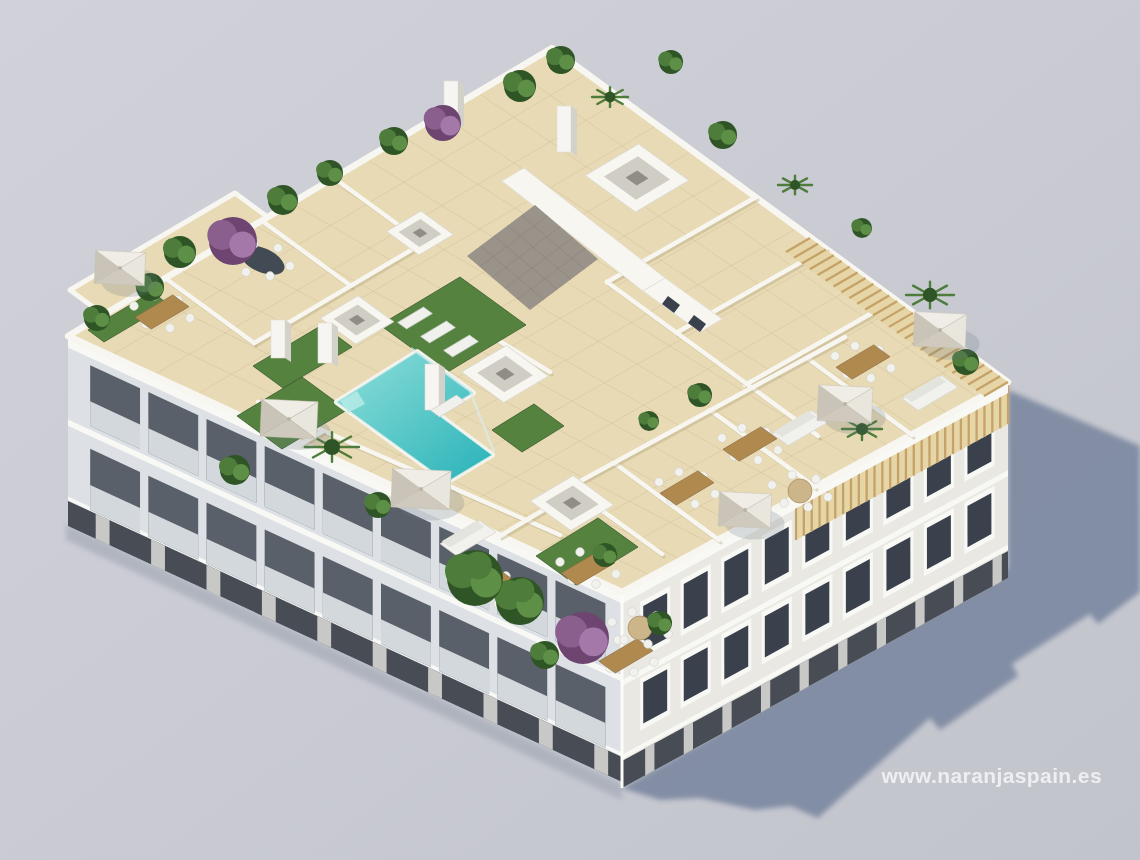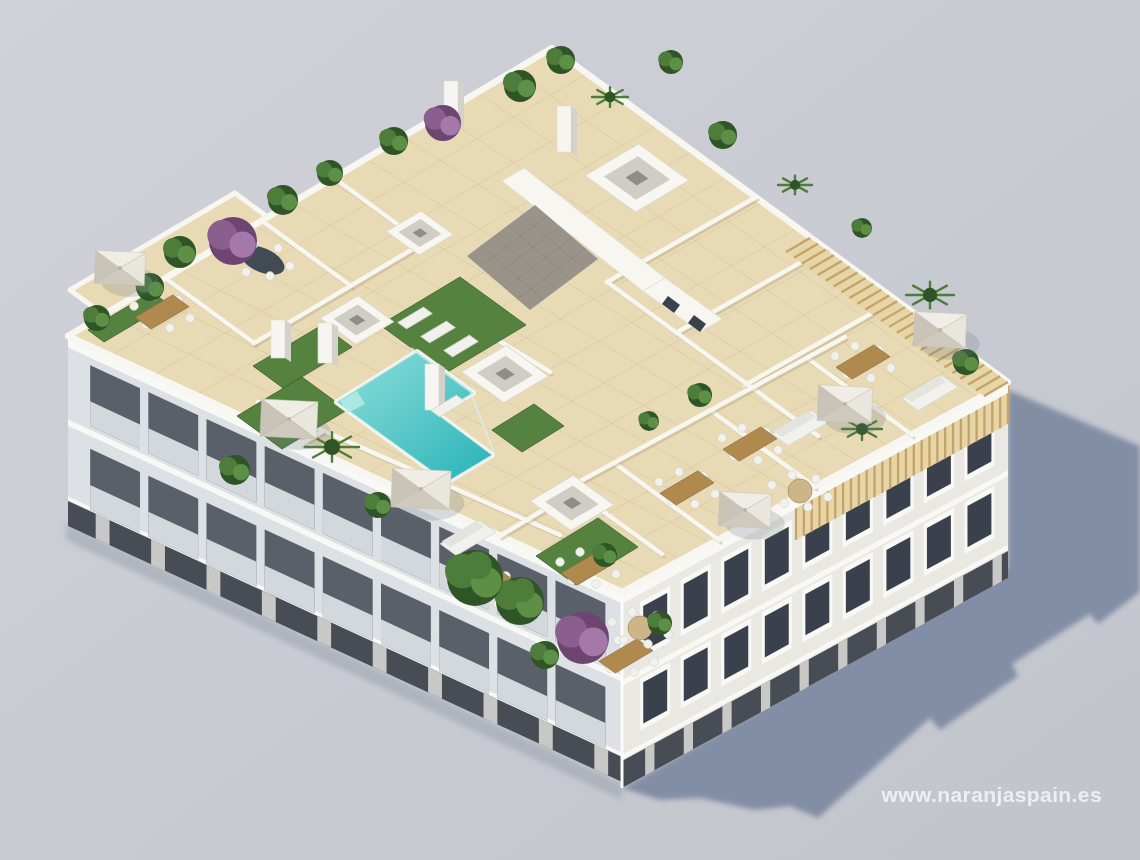--- a/index.html
+++ b/index.html
@@ -10,21 +10,21 @@
   .tr{fill:var(--trim)} .gl{fill:var(--glass)} .bd{fill:var(--base_dark)}
   .rf{fill:var(--roof_tile)}
   .parapet{fill:none;stroke:var(--parapet);stroke-width:6.5;stroke-linejoin:round}
   .parapet2{fill:none;stroke:var(--parapet);stroke-width:5;stroke-linejoin:round}
   .gr{fill:var(--grass);stroke:var(--grass_dark);stroke-width:.8}
   .pb{fill:var(--pergola_base)}
   .sr{fill:var(--stair_roof)}
   .shadow{fill:var(--shadow);opacity:.93}
   .contact{fill:var(--ground_contact);opacity:.55}
   .white{fill:var(--parapet);stroke:#e2e0d8;stroke-width:.8}
-  #watermark{position:absolute;top:783px;right:38px;font-size:21px;font-weight:700;
+  #watermark{position:absolute;top:764px;right:38px;font-size:21px;font-weight:700;
              letter-spacing:.4px;color:rgba(250,250,252,.78)}
 </style>
 </head>
 <body>
 
 <div id="stage">
 <svg id="scene" width="1140" height="860" viewBox="0 0 1140 860">
   <defs>
     <linearGradient id="gbg" x1="0" y1="0" x2="1" y2="1">
       <stop offset="0" style="stop-color:var(--bg_top)"></stop>

